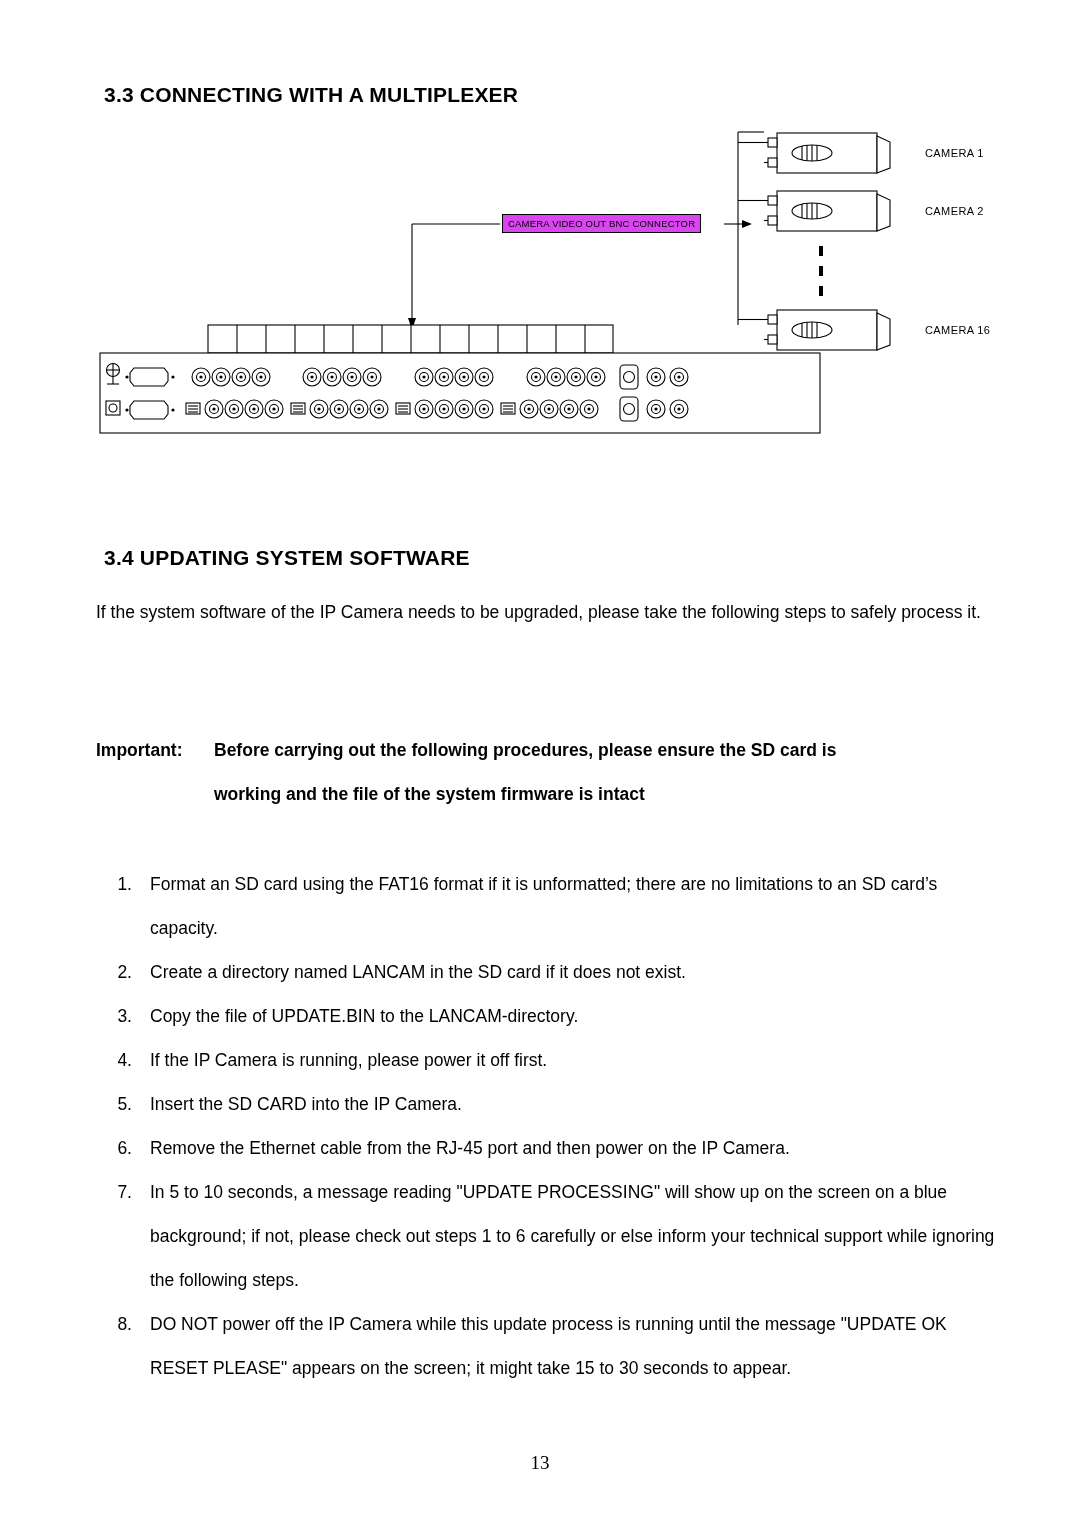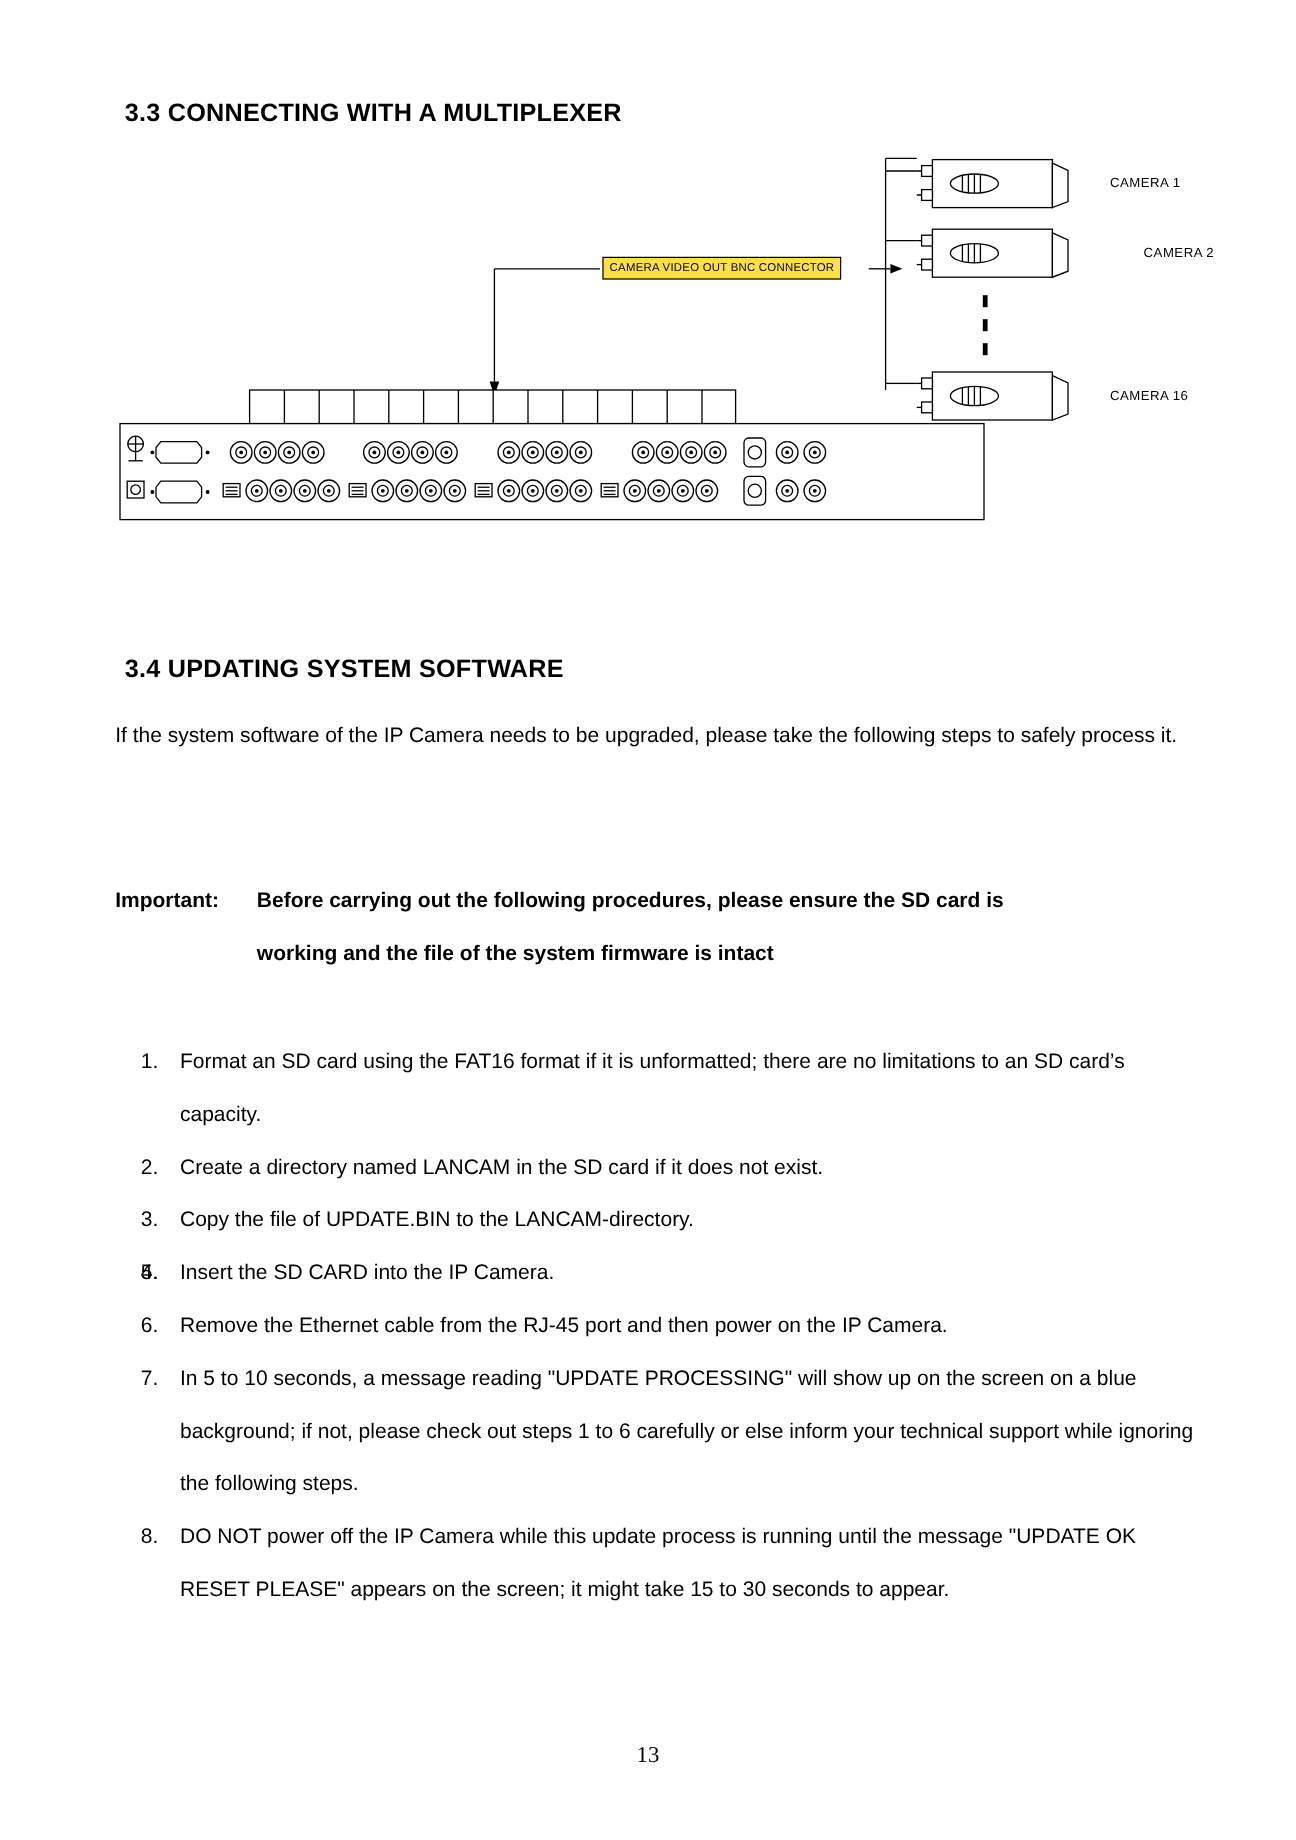--- a/index.html
+++ b/index.html
@@ -111,21 +111,21 @@
     white-space: nowrap;
     font-family: "Liberation Sans", sans-serif;
   }
   .bnc-label {
     position: absolute;
     font-size: 9.5px;
     letter-spacing: 0.2px;
     white-space: nowrap;
     padding: 3px 5px;
     border: 1px solid #000;
-    background: #fde047;
+    background: #d946ef;
   }
 </style>
 </head>
 <body>
 
 <div class="page">
 
   <div class="heading" id="heading-33">3.3 CONNECTING WITH A MULTIPLEXER</div>
 
   <div id="diagram">
@@ -379,21 +379,21 @@
           </g>
         </g>
       </g>
     </svg>
 
     
     <div class="bnc-label" style="left:412px; top:96px;">CAMERA VIDEO OUT BNC CONNECTOR</div>
 
     
     <div class="cam-label" style="left:835px; top:29px;">CAMERA 1</div>
-    <div class="cam-label" style="left:863px; top:87px;">CAMERA 2</div>
+    <div class="cam-label" style="left:835px; top:87px;">CAMERA 2</div>
     <div class="cam-label" style="left:835px; top:206px;">CAMERA 16</div>
 
     
     <div style="position:absolute; left:729px; top:128px; width:6px; height:50px;
                 display:flex; flex-direction:column; justify-content:space-between;">
       <div style="width:4px;height:10px;background:#000;"></div>
       <div style="width:4px;height:10px;background:#000;"></div>
       <div style="width:4px;height:10px;background:#000;"></div>
     </div>
   </div>
@@ -415,20 +415,21 @@
     <li class="step">
       <span class="num">2.</span>
       <span>Create a directory named LANCAM in the SD card if it does not exist.</span>
     </li>
     <li class="step">
       <span class="num">3.</span>
       <span>Copy the file of UPDATE.BIN to the LANCAM-directory.</span>
     </li>
     <li class="step">
       <span class="num">4.</span>
+      <span>If the IP Camera is running, please power it off first.</span>
     </li>
     <li class="step">
       <span class="num">5.</span>
       <span>Insert the SD CARD into the IP Camera.</span>
     </li>
     <li class="step">
       <span class="num">6.</span>
       <span>Remove the Ethernet cable from the RJ-45 port and then power on the IP Camera.</span>
     </li>
     <li class="step">

